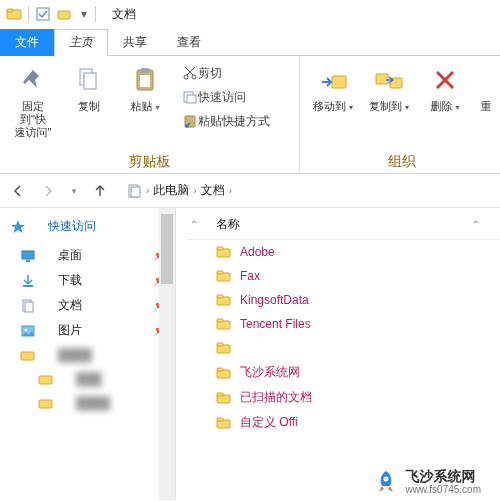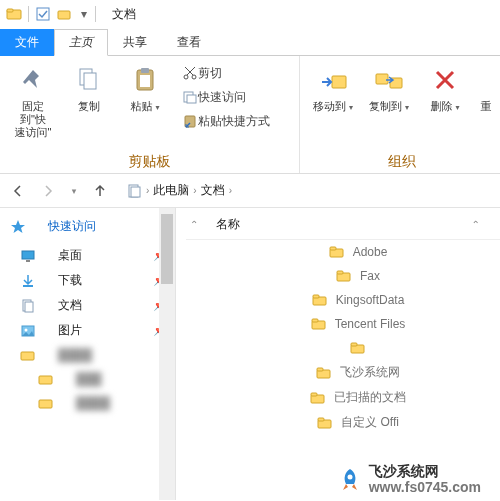--- a/index.html
+++ b/index.html
@@ -40,25 +40,25 @@
   .side-scroll { position:absolute; right:0; top:0; width:16px; height:100%; background:#f0f0f0; }
   .side-scroll .thumb { position:absolute; left:2px; top:6px; width:12px; height:70px; background:#c8c8c8; }
   .tree-item { display:flex; align-items:center; gap:22px; padding:4px 8px 4px 20px; cursor:pointer; font-size:12px; color:#222; }
   .tree-item.head { font-weight: normal; color:#0a64c8; padding-left:10px; margin-bottom:4px; }
   .tree-item .pin { margin-left:auto; color:#6b7e99; font-size:11px; }
   .tree-item .ficon { width:16px;height:16px;display:flex;align-items:center;justify-content:center; }
 
   .content { flex:1; padding:6px 0 0 10px; position:relative; }
   .col-header { display:flex; align-items:center; gap:8px; font-size:12px; color:#222; padding:2px 0 6px 30px; border-bottom: 1px solid #eee; }
   .col-header .arr { color:#888; font-size:10px; }
-  .file-item { display:flex; align-items:center; gap:8px; padding:4px 0 4px 30px; font-size:12px; color:#737373; cursor:pointer;justify-content:center; }
+  .file-item { display:flex; align-items:center; gap:8px; padding:4px 0 4px 30px; font-size:12px; color:#be185d; cursor:pointer; }
   .file-item .fic { width:16px;height:16px; }
 
   .watermark { position:absolute; right:19px; bottom:6px; display:flex; align-items:center; gap:6px; font-size:14px; color:#333; font-weight:bold; pointer-events:none; }
-  .watermark .sub { font-size:14px; color:#777; font-weight:bold; display:block; }
+  .watermark .sub { font-size:10px; color:#777; font-weight:normal; display:block; }
   .wm-wrap { display:flex; flex-direction:column; line-height:1.1; }
 
   svg { display:block; }
 </style>
 </head>
 <body>
 
 <div class="titlebar">
   <span class="qat-icon">
     <svg width="16" height="16" viewBox="0 0 16 16">

